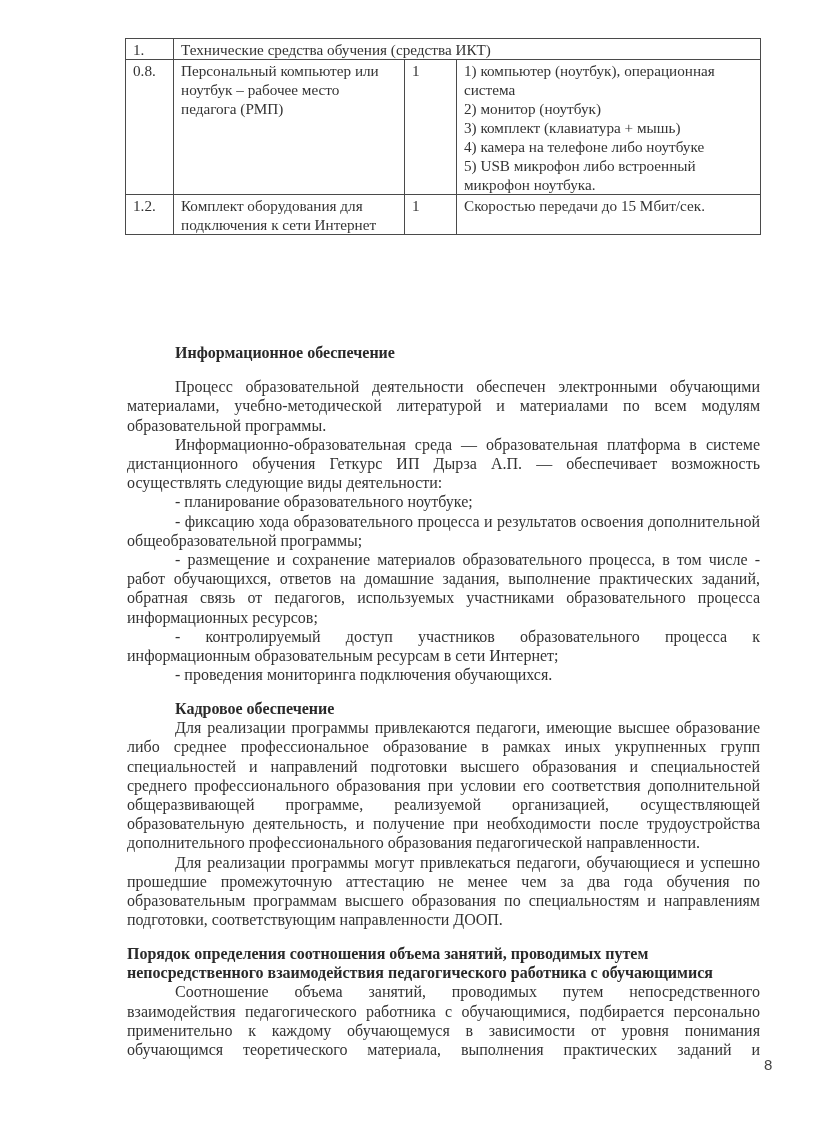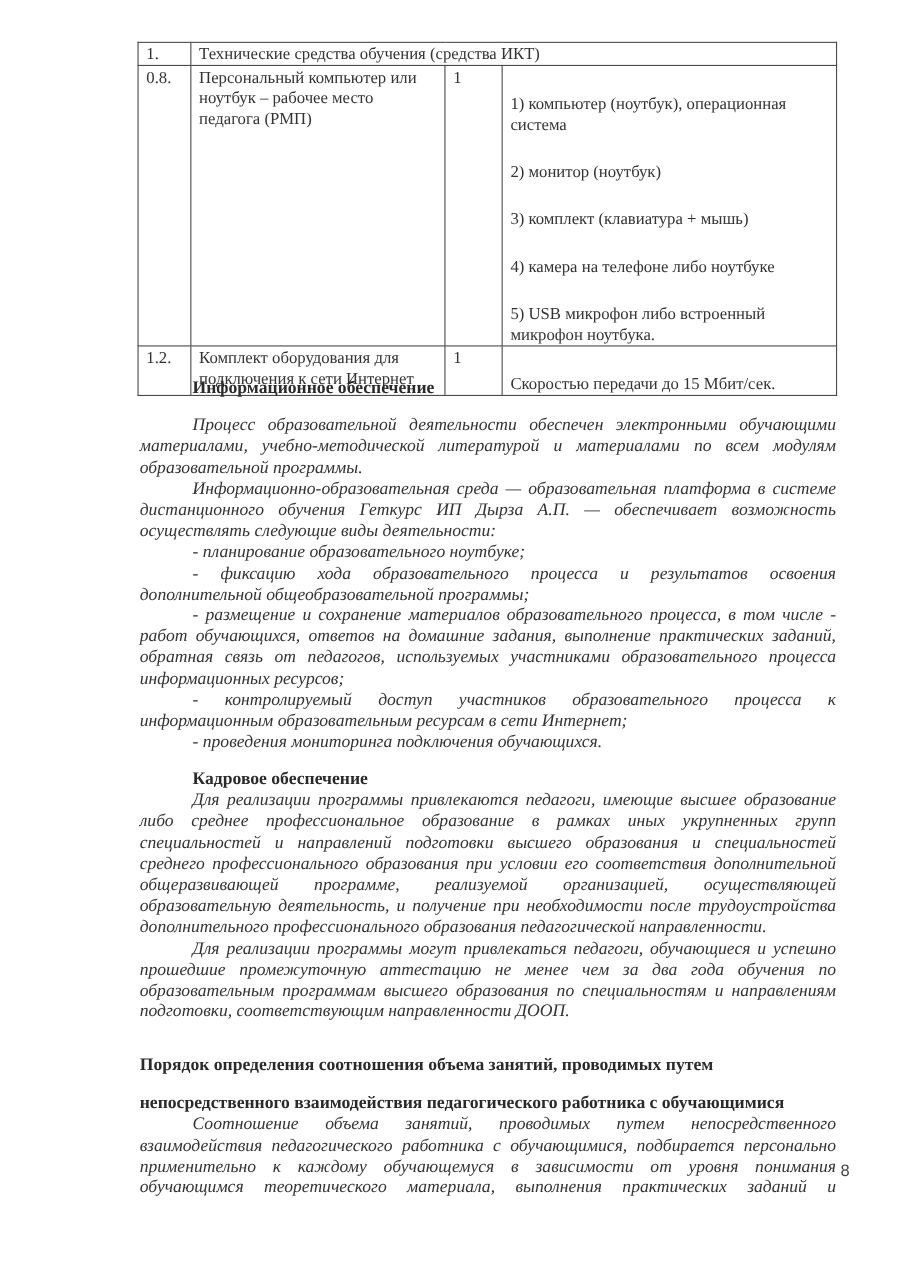--- a/index.html
+++ b/index.html
@@ -24,39 +24,39 @@
     color: #333;
   }
   .eq-table td {
     border: 1.3px solid #4a4a4a;
     vertical-align: top;
     padding: 1px 6px 0 7px;
   }
   .eq-table td.c-num { width: 34px; }
   .eq-table td.c-name { width: 217px; }
   .eq-table td.c-qty { width: 38px; }
-  .eq-table .spec-line { display: block; margin-top: 24px; }
+  .eq-table .spec-line { display: block; }
 
   
   .body-text {
     position: absolute;
     left: 127px; width: 633px;
     font-size: 16px;
     line-height: 19.2px;
     color: #333;
   }
   .body-text p { margin: 0; text-align: justify; text-align-last: left; }
-  .indent { text-indent: 48px; font-style: italic; }
+  .indent { text-indent: 48px; }
   .heading {
     font-weight: bold;
     color: #2a2a2a;
     margin: 0;
   }
   .heading.indented { padding-left: 48px; }
-  .heading.center { text-align: left; margin-top: 15px; }
+  .heading.center { text-align: left; }
 
   #info-section { top: 343px; }
   #staff-section { top: 699px; }
   #ratio-section { top: 944px; }
 
   .gap-10 { height: 10px; }
 
   .page-number {
     position: absolute;
     left: 764px; top: 1056px;

